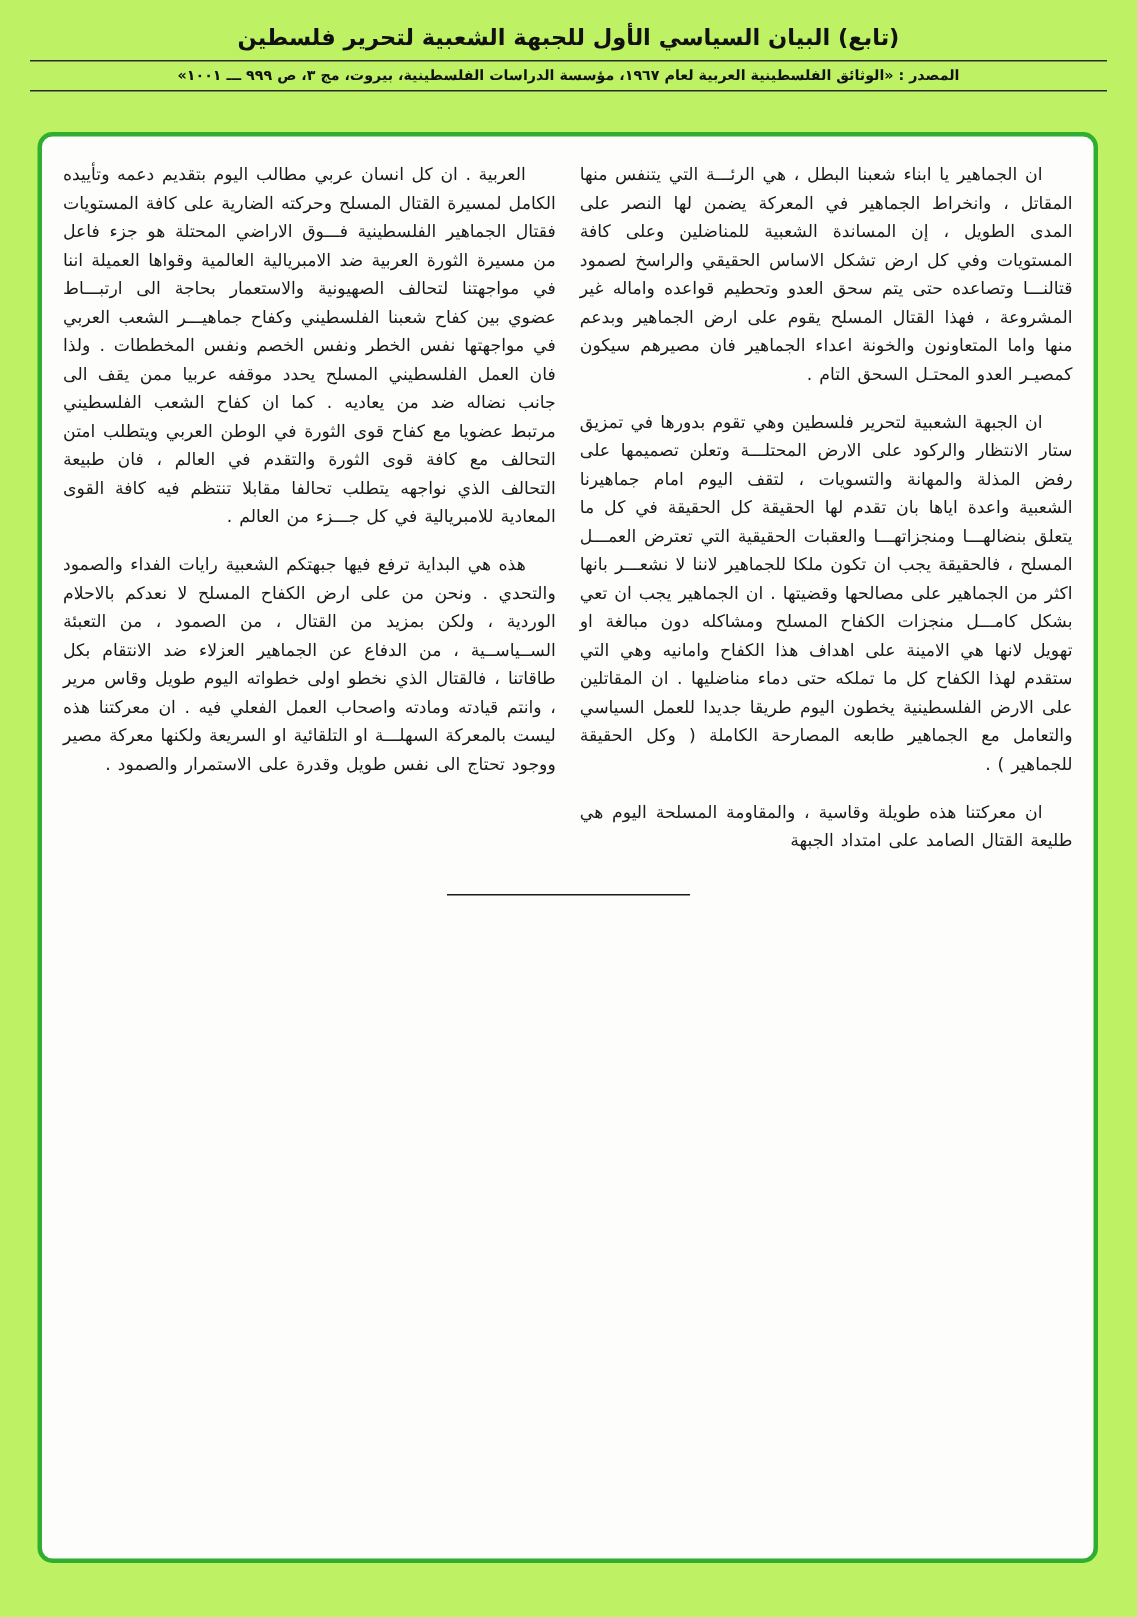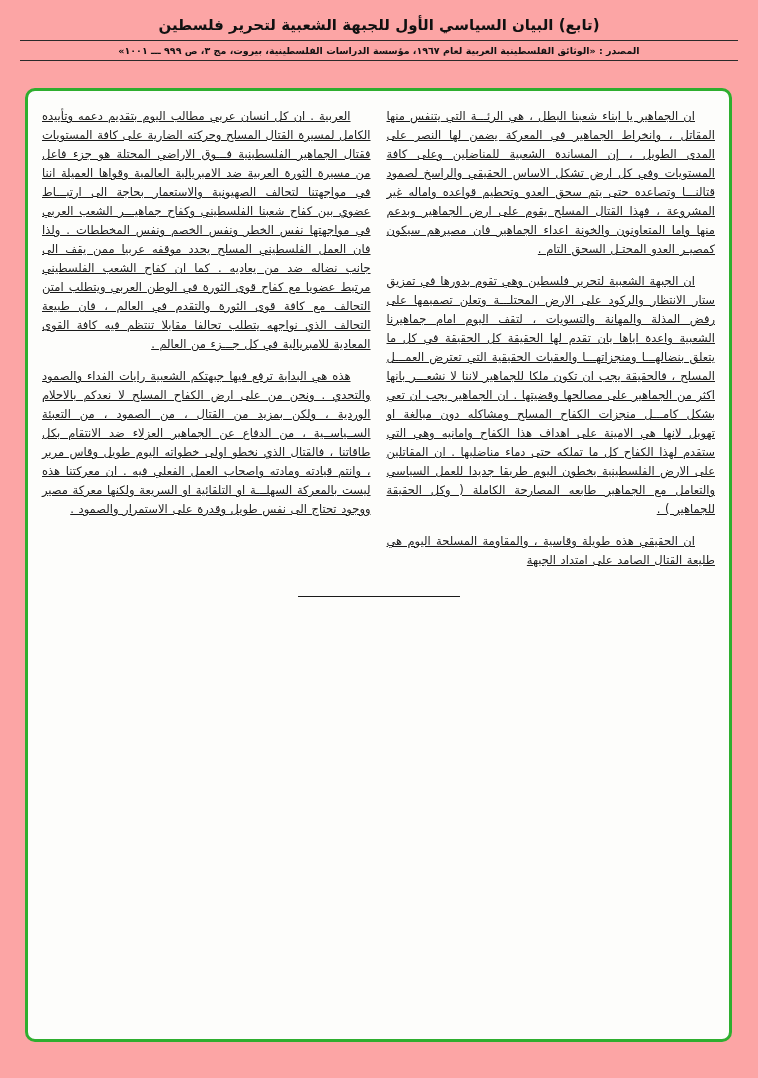--- a/index.html
+++ b/index.html
@@ -6,21 +6,21 @@
   html, body {
     margin: 0;
     padding: 0;
     background: #ffffff;
     font-family: "DejaVu Sans", sans-serif;
   }
   .page {
     position: relative;
     width: 758px;
     height: 1078px;
-    background: #fca5a5;
+    background: #bef264;
     overflow: hidden;
   }
   .page-header {
     direction: rtl;
     text-align: center;
     padding-top: 16px;
   }
   .page-title {
     font-size: 15px;
     font-weight: bold;
@@ -56,21 +56,21 @@
   }
   .columns {
     direction: rtl;
     display: flex;
     gap: 16px;
     text-align: justify;
     font-size: 11.5px;
     line-height: 19px;
     color: #1a1a1a;
   }
-  .col { flex: 1 1 0; min-width: 0; text-decoration: underline; }
+  .col { flex: 1 1 0; min-width: 0; }
   .col p {
     margin: 0 0 13px 0;
     text-indent: 20px;
     word-spacing: 1px;
   }
   .subheading {
     font-weight: bold;
     text-indent: 30px !important;
     margin: 6px 0 12px 0 !important;
   }
@@ -93,21 +93,21 @@
     <div class="source-line">المصدر : «الوثائق الفلسطينية العربية لعام ١٩٦٧، مؤسسة الدراسات الفلسطينية، بيروت، مج ٣، ص ٩٩٩ ـــ ١٠٠١»</div>
     <hr class="rule">
   </header>
 
   <div class="content-frame" style="border-color: rgb(47, 174, 47);">
     <div class="columns">
 
       <div class="col">
         <p>ان الجماهير يا ابناء شعبنا البطل ، هي الرئـــة التي يتنفس منها المقاتل ، وانخراط الجماهير في المعركة يضمن لها النصر على المدى الطويل ، إن المساندة الشعبية للمناضلين وعلى كافة المستويات وفي كل ارض تشكل الاساس الحقيقي والراسخ لصمود قتالنـــا وتصاعده حتى يتم سحق العدو وتحطيم قواعده واماله غير المشروعة ، فهذا القتال المسلح يقوم على ارض الجماهير وبدعم منها واما المتعاونون والخونة اعداء الجماهير فان مصيرهم سيكون كمصيـر العدو المحتـل السحق التام .</p>
         <p>ان الجبهة الشعبية لتحرير فلسطين وهي تقوم بدورها في تمزيق ستار الانتظار والركود على الارض المحتلـــة وتعلن تصميمها على رفض المذلة والمهانة والتسويات ، لتقف اليوم امام جماهيرنا الشعبية واعدة اياها بان تقدم لها الحقيقة كل الحقيقة في كل ما يتعلق بنضالهـــا ومنجزاتهـــا والعقبات الحقيقية التي تعترض العمـــل المسلح ، فالحقيقة يجب ان تكون ملكا للجماهير لاننا لا نشعـــر بانها اكثر من الجماهير على مصالحها وقضيتها . ان الجماهير يجب ان تعي بشكل كامـــل منجزات الكفاح المسلح ومشاكله دون مبالغة او تهويل لانها هي الامينة على اهداف هذا الكفاح وامانيه وهي التي ستقدم لهذا الكفاح كل ما تملكه حتى دماء مناضليها . ان المقاتلين على الارض الفلسطينية يخطون اليوم طريقا جديدا للعمل السياسي والتعامل مع الجماهير طابعه المصارحة الكاملة ( وكل الحقيقة للجماهير ) .</p>
-        <p class="closing-paragraph">ان الحقيقي هذه طويلة وقاسية ، والمقاومة المسلحة اليوم هي طليعة القتال الصامد على امتداد الجبهة</p>
+        <p class="closing-paragraph">ان معركتنا هذه طويلة وقاسية ، والمقاومة المسلحة اليوم هي طليعة القتال الصامد على امتداد الجبهة</p>
       </div>
 
       <div class="col">
         <p>العربية . ان كل انسان عربي مطالب اليوم بتقديم دعمه وتأييده الكامل لمسيرة القتال المسلح وحركته الضارية على كافة المستويات فقتال الجماهير الفلسطينية فـــوق الاراضي المحتلة هو جزء فاعل من مسيرة الثورة العربية ضد الامبريالية العالمية وقواها العميلة اننا في مواجهتنا لتحالف الصهيونية والاستعمار بحاجة الى ارتبـــاط عضوي بين كفاح شعبنا الفلسطيني وكفاح جماهيـــر الشعب العربي في مواجهتها نفس الخطر ونفس الخصم ونفس المخططات . ولذا فان العمل الفلسطيني المسلح يحدد موقفه عربيا ممن يقف الى جانب نضاله ضد من يعاديه . كما ان كفاح الشعب الفلسطيني مرتبط عضويا مع كفاح قوى الثورة في الوطن العربي ويتطلب امتن التحالف مع كافة قوى الثورة والتقدم في العالم ، فان طبيعة التحالف الذي نواجهه يتطلب تحالفا مقابلا تنتظم فيه كافة القوى المعادية للامبريالية في كل جـــزء من العالم .</p>
         <p>هذه هي البداية ترفع فيها جبهتكم الشعبية رايات الفداء والصمود والتحدي . ونحن من على ارض الكفاح المسلح لا نعدكم بالاحلام الوردية ، ولكن بمزيد من القتال ، من الصمود ، من التعبئة الســياســية ، من الدفاع عن الجماهير العزلاء ضد الانتقام بكل طاقاتنا ، فالقتال الذي نخطو اولى خطواته اليوم طويل وقاس مرير ، وانتم قيادته ومادته واصحاب العمل الفعلي فيه . ان معركتنا هذه ليست بالمعركة السهلـــة او التلقائية او السريعة ولكنها معركة مصير ووجود تحتاج الى نفس طويل وقدرة على الاستمرار والصمود .</p>
       </div>
 
     </div>
 
     <hr class="end-divider">

